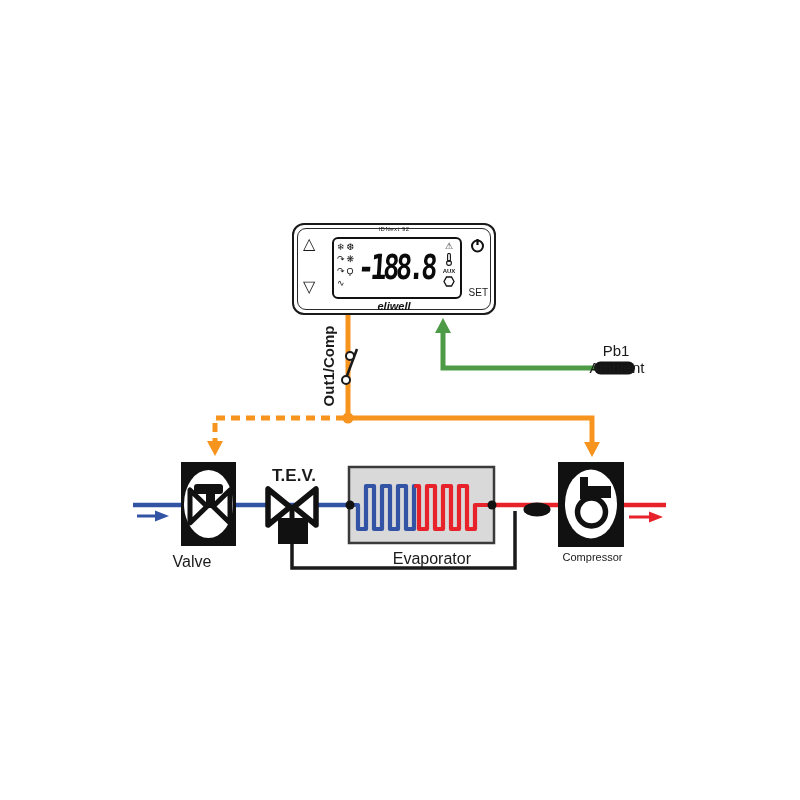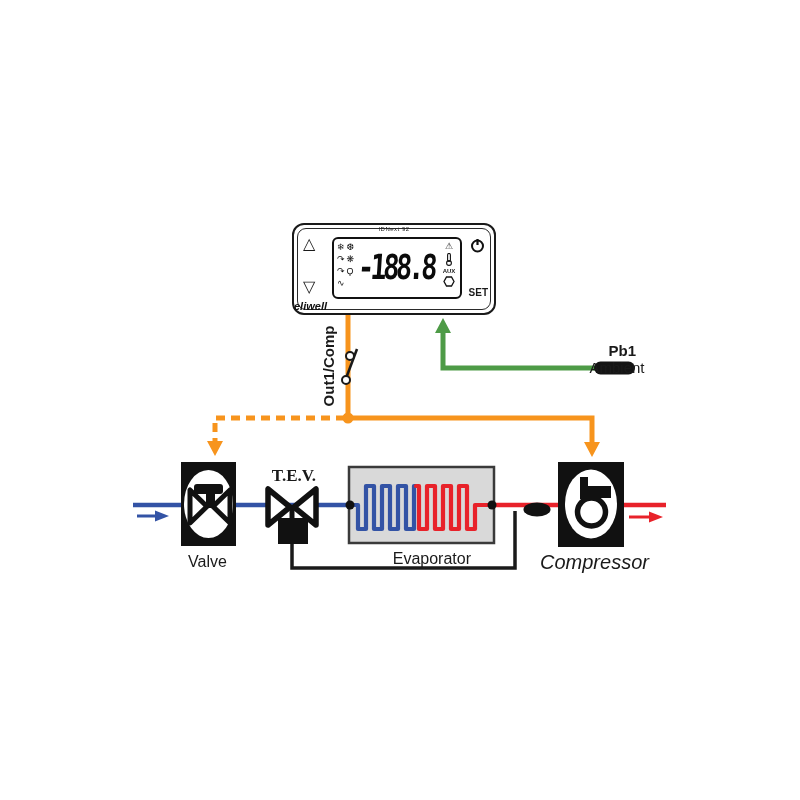--- a/index.html
+++ b/index.html
@@ -9,50 +9,50 @@
   svg{display:block;}
   .layer{position:absolute;left:0;top:0;}
 
   
   .controller{left:292px;top:223px;width:200px;height:88px;border:2px solid #1a1a1a;
               border-radius:12px;background:#fff;}
   .bezel{position:absolute;left:3px;top:3px;right:3px;bottom:3px;border:1px solid #2a2a2a;
          border-radius:9px;}
   .model{position:absolute;top:1px;left:0;right:0;text-align:center;font-size:6px;
          letter-spacing:.5px;color:#222;}
-  .brand{position:absolute;bottom:1px;left:0;right:0;text-align:left;font-size:11px;
+  .brand{position:absolute;bottom:1px;left:0;right:0;text-align:center;font-size:11px;
          font-weight:bold;font-style:italic;color:#111;}
   .btn-up{position:absolute;left:9px;top:11px;font-size:16px;line-height:16px;}
   .btn-down{position:absolute;left:9px;top:54px;font-size:16px;line-height:16px;}
-  .btn-set{position:absolute;right:6px;top:62px;font-size:10px;font-weight:bold;}
+  .btn-set{position:absolute;right:6px;top:62px;font-size:10px;font-weight:normal;}
   .btn-power{position:absolute;right:9px;top:13px;}
 
   .display{position:absolute;left:38px;top:12px;width:126px;height:58px;background:#fff;
            border:2.5px solid #111;border-radius:6px;}
   .icons-left{position:absolute;left:3px;top:2px;display:flex;gap:2px;}
   .icol{display:flex;flex-direction:column;font-size:9px;line-height:12px;color:#111;}
   .digits{position:absolute;left:20px;top:2px;width:84px;height:50px;display:flex;
           align-items:center;justify-content:center;font-family:"DejaVu Sans Mono",monospace;
           font-weight:bold;font-size:30px;letter-spacing:-4px;color:#0a0a0a;
           transform:scaleX(.9) scaleY(1.15) skewX(-5deg);}
   .icons-right{position:absolute;right:2px;top:2px;width:18px;display:flex;flex-direction:column;
                align-items:center;gap:1px;}
   .alarm-glyph{font-size:9px;line-height:11px;}
   .aux{font-size:6px;font-weight:bold;line-height:8px;}
 
   
   .lbl{white-space:nowrap;}
   .out-label{left:284px;top:357px;width:90px;height:18px;text-align:center;font-size:15px;
              font-weight:bold;transform:rotate(-90deg);}
-  .pb1-label{left:596px;top:342px;width:40px;text-align:right;font-size:15px;font-weight:bold;}
+  .pb1-label{left:596px;top:342px;width:40px;text-align:center;font-size:15px;font-weight:normal;}
   .ambient-label{left:585px;top:359px;width:64px;text-align:center;font-size:15px;}
-  .tev-label{left:264px;top:466px;width:60px;text-align:center;font-size:17px;font-weight:bold;font-family:Liberation Serif, serif;}
-  .valve-label{left:188px;top:553px;width:70px;text-align:left;font-size:16px;}
+  .tev-label{left:264px;top:466px;width:60px;text-align:center;font-size:17px;font-weight:bold;}
+  .valve-label{left:157px;top:553px;width:70px;text-align:center;font-size:16px;}
   .evap-label{left:371px;top:550px;width:100px;text-align:right;font-size:16px;}
-  .comp-label{left:540px;top:551px;width:105px;text-align:center;font-size:20px;font-style:italic;}
+  .comp-label{left:540px;top:551px;width:105px;text-align:center;font-size:11px;}
 </style>
 </head>
 <body>
 
 <div class="canvas">
 
   <svg class="layer" width="800" height="800" viewBox="0 0 800 800">
 
     <g>
       <path d="M133 505 H352" stroke="#3353A5" stroke-width="4.5" fill="none"></path>

